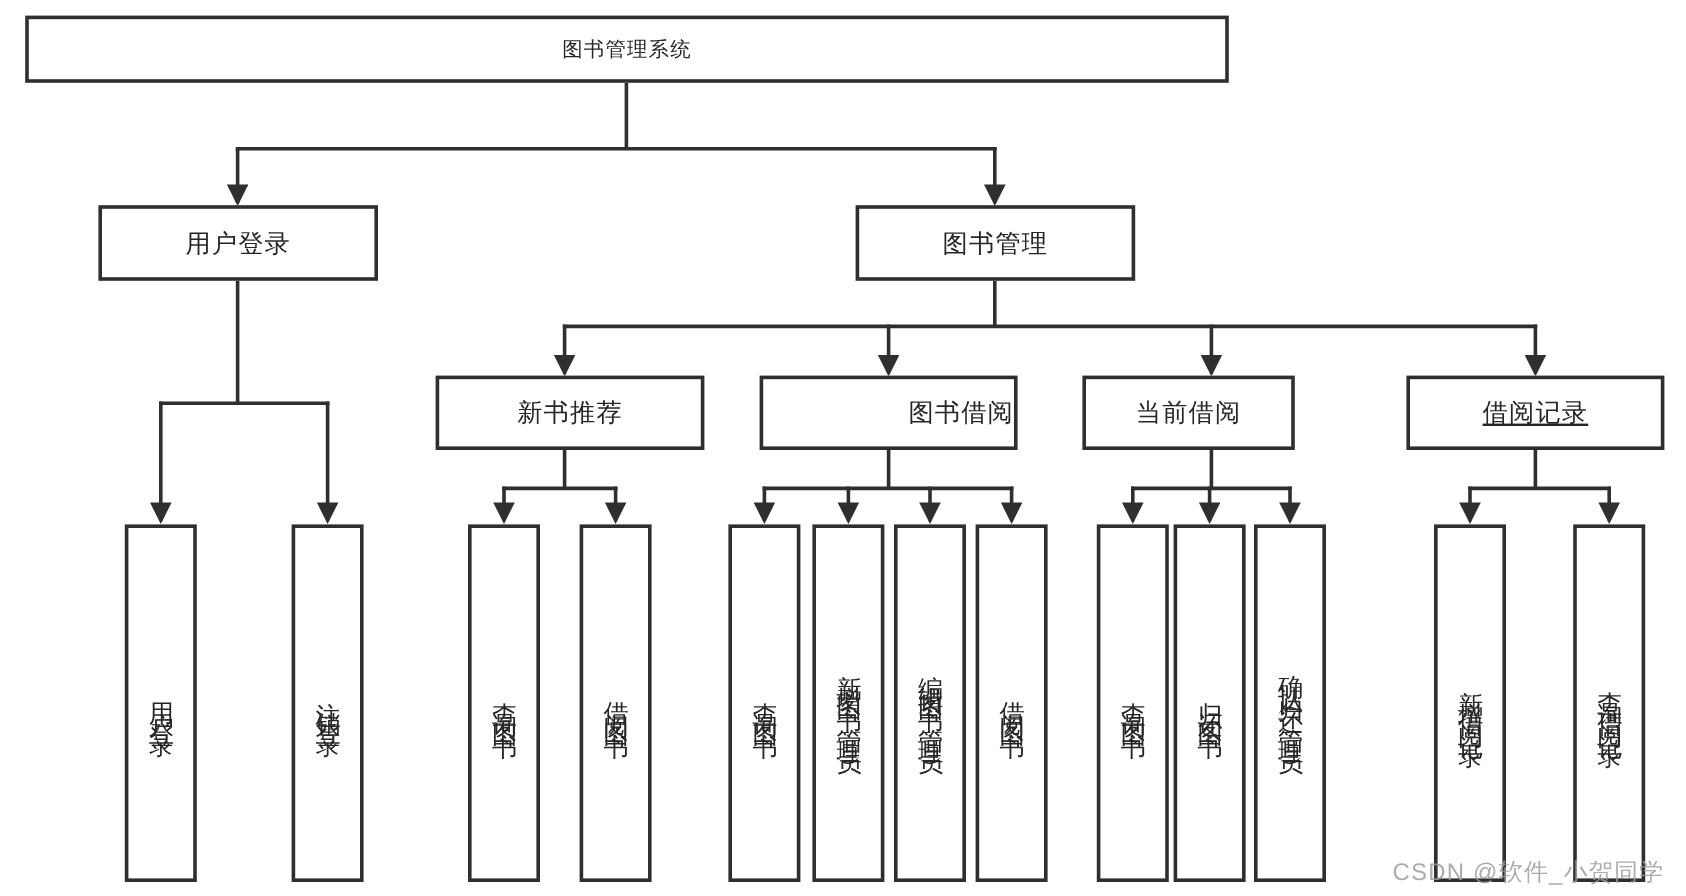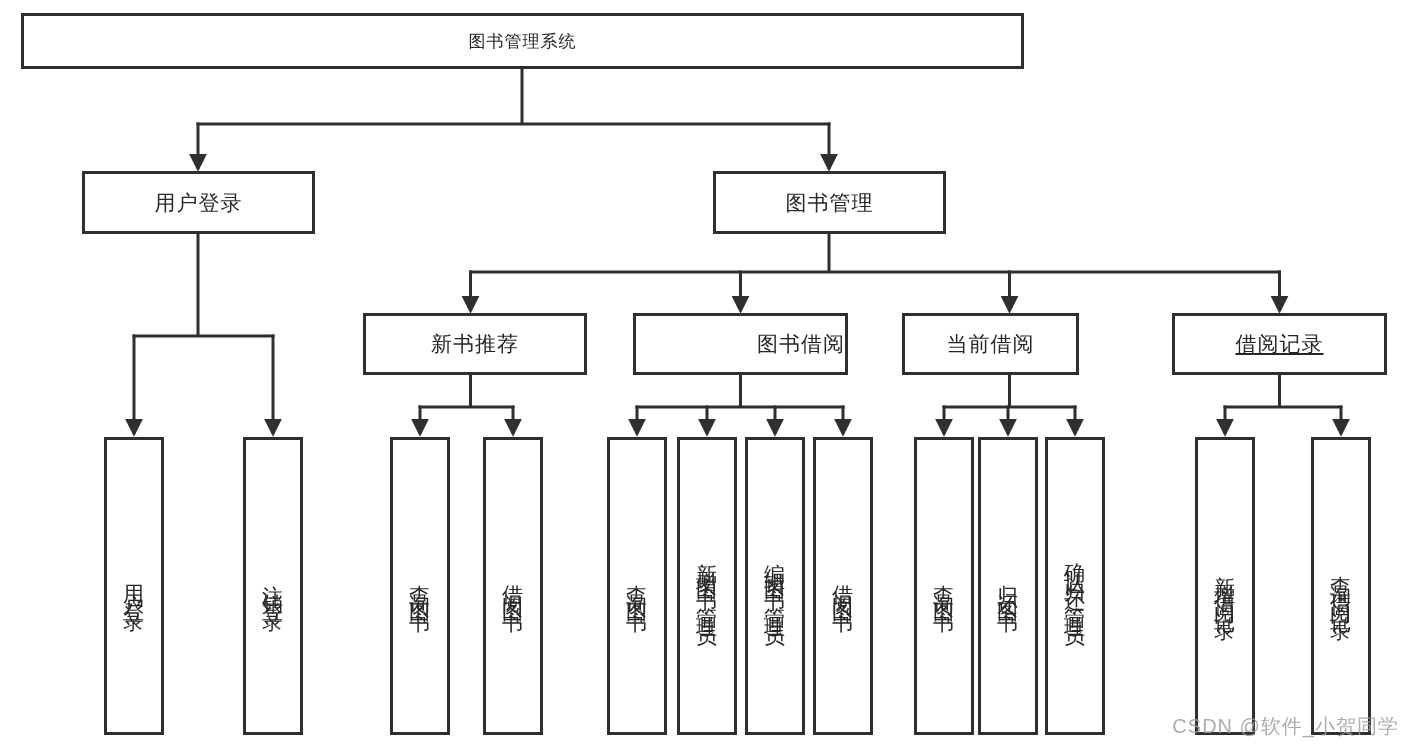--- a/index.html
+++ b/index.html
@@ -36,21 +36,21 @@
   .node.root span { font-size: 17px; }
   .node.v span {
     writing-mode: vertical-rl;
     text-orientation: mixed;
     font-size: 21px;
     letter-spacing: 9px;
     line-height: 1;
   }
   #watermark {
     position: absolute;
-    right: 6px;
+    right: 18px;
     bottom: 7px;
     font-size: 20px;
     color: rgba(158,158,158,0.85);
     letter-spacing: 1px;
     z-index: 3;
     white-space: nowrap;
   }
 </style>
 </head>
 <body>

